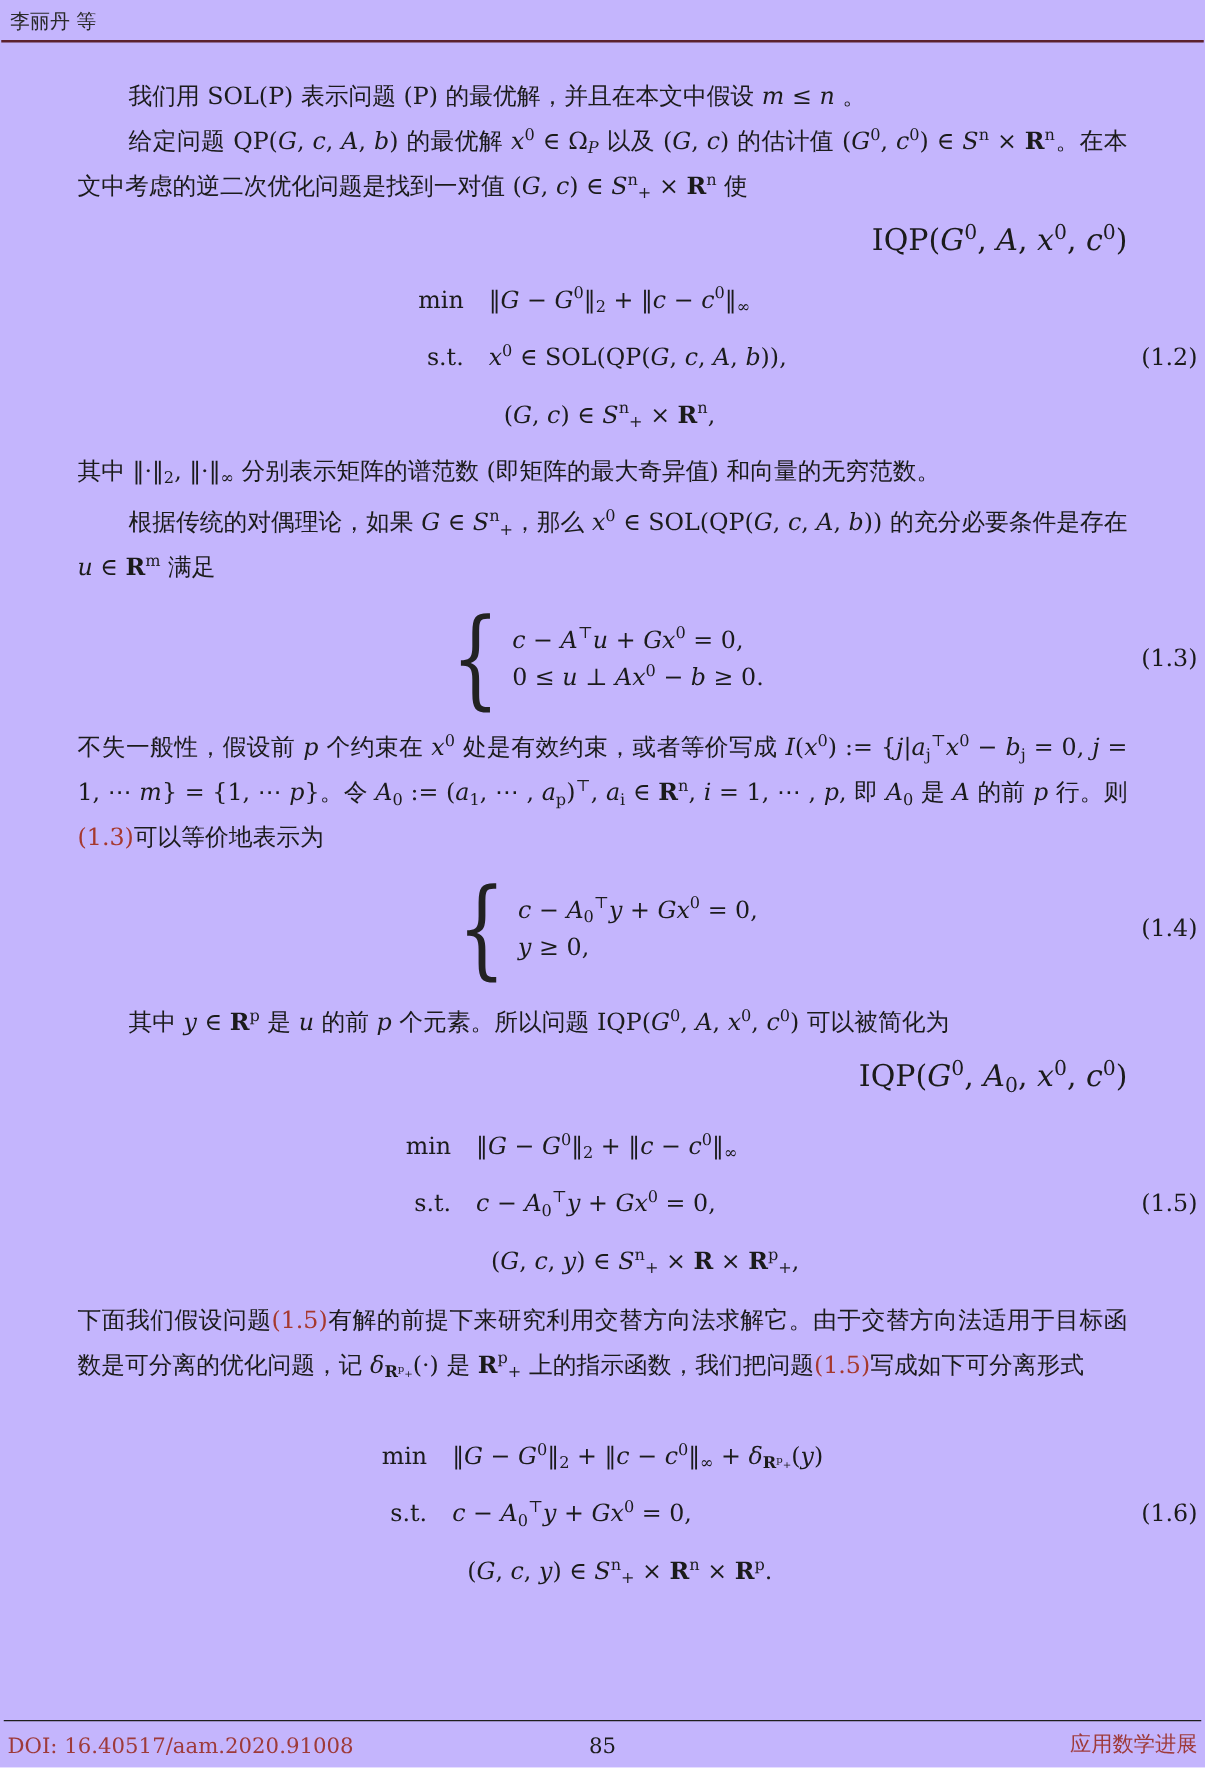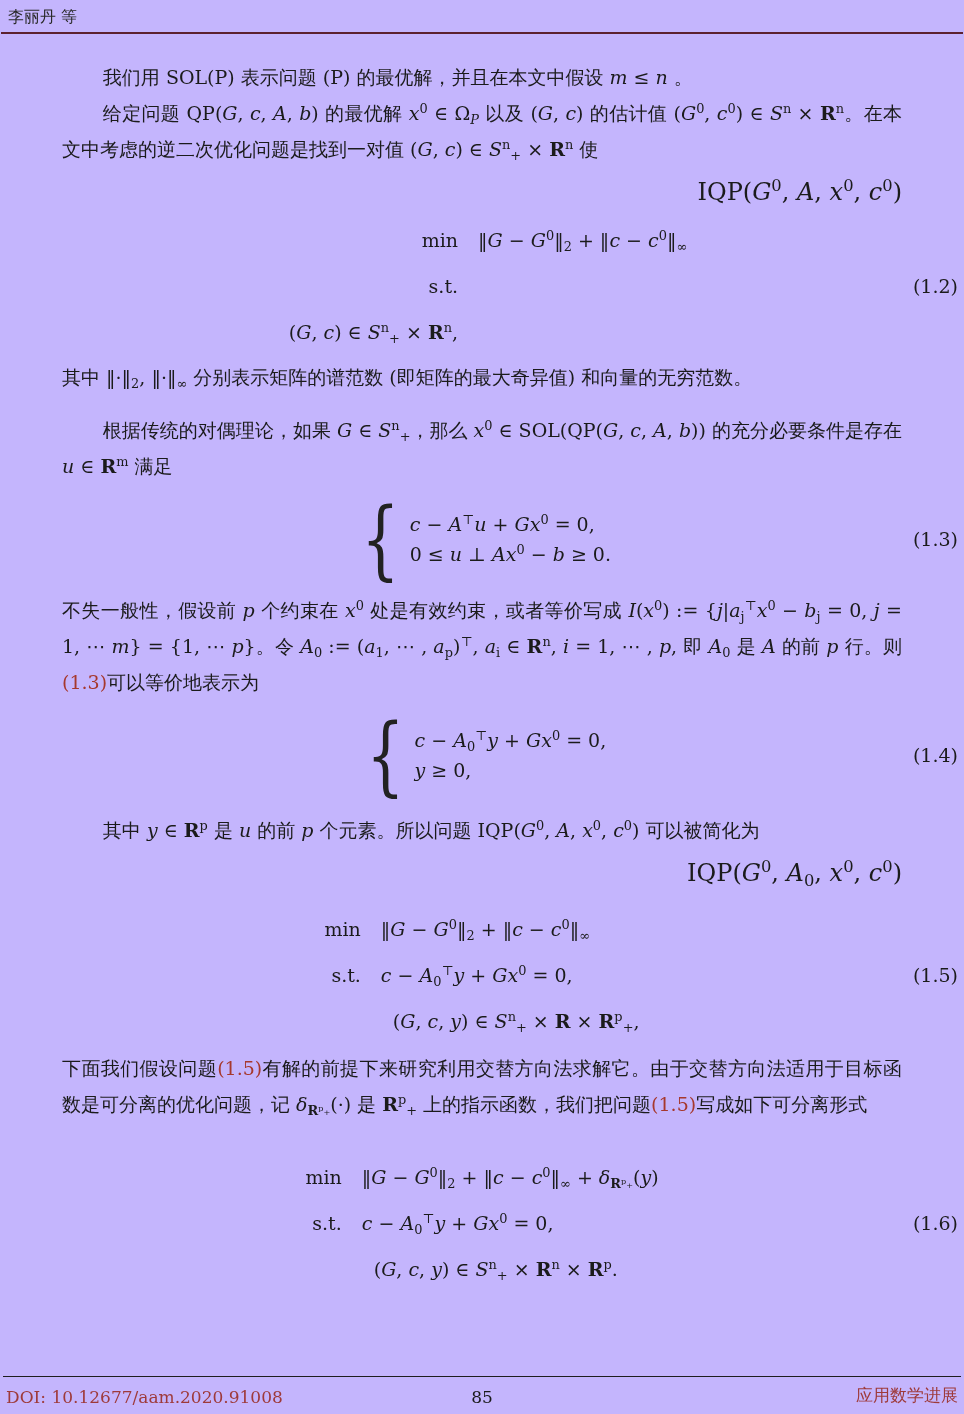--- a/index.html
+++ b/index.html
@@ -54,21 +54,21 @@
     font-family:"DejaVu Serif",serif;font-size:86px;font-weight:200;
     line-height:1;transform:scaleX(0.7);transform-origin:center;
     display:inline-block;margin-right:2px;color:#222;
   }
   .brace-lines{display:flex;flex-direction:column;font-size:19px;line-height:30px;}
   .eq13{margin:12px 0 10px 0;}
   .eq14{margin:12px 0 14px 0;}
   .eq15{margin:26px 0 14px 0;}
   .eq16{margin:40px 0 16px 0;}
   .p4{margin-top:2px;}
-  .p5{margin-top:17px;}
+  .p5{margin-top:5px;}
   .p7{margin-top:14px;}
   .p9{margin-top:18px;}
   
   .bottom-rule{position:absolute;left:3px;right:3px;bottom:37px;height:1px;background:#1e1e1e;}
   .page-footer{position:absolute;left:6px;right:6px;bottom:7px;height:24px;font-size:17px;}
   .doi{position:absolute;left:0;bottom:0;color:var(--footer-link-red);text-decoration:none;}
   .pagenum{position:absolute;left:50%;transform:translateX(-50%);bottom:0;color:#1b1b1b;}
   .journal{position:absolute;right:0;bottom:0;color:var(--footer-link-red);text-decoration:none;}
 </style>
 </head>
@@ -87,20 +87,21 @@
 
     <p class="para indent mathtext">给定问题 QP(<i>G</i>, <i>c</i>, <i>A</i>, <i>b</i>) 的最优解 <i>x</i><sup>0</sup> ∈ Ω<sub><i>P</i></sub> 以及 (<i>G</i>, <i>c</i>) 的估计值 (<i>G</i><sup>0</sup>, <i>c</i><sup>0</sup>) ∈ <i>S</i><sup>n</sup> × <b>R</b><sup>n</sup>。在本文中考虑的逆二次优化问题是找到一对值 (<i>G</i>, <i>c</i>) ∈ <i>S</i><sup>n</sup><sub>+</sub> × <b>R</b><sup>n</sup> 使</p>
 
     <div class="inline-math-line pad-indent mathtext">IQP(<i>G</i><sup>0</sup>, <i>A</i>, <i>x</i><sup>0</sup>, <i>c</i><sup>0</sup>)</div>
 
     <div class="eq-block">
       <div class="eq-grid">
         <span class="eq-kw">min</span>
         <span class="eq-body mathtext">‖<i>G</i> − <i>G</i><sup>0</sup>‖<sub>2</sub> + ‖<i>c</i> − <i>c</i><sup>0</sup>‖<sub>∞</sub></span>
         <span class="eq-kw">s.t.</span>
+        <span class="eq-body mathtext"><i>x</i><sup>0</sup> ∈ SOL(QP(<i>G</i>, <i>c</i>, <i>A</i>, <i>b</i>)),</span>
         <span class="eq-kw"></span>
         <span class="eq-body mathtext c2">(<i>G</i>, <i>c</i>) ∈ <i>S</i><sup>n</sup><sub>+</sub> × <b>R</b><sup>n</sup>,</span>
       </div>
       <span class="eq-label">(1.2)</span>
     </div>
 
     <p class="para p4 mathtext">其中 ‖·‖<sub>2</sub>, ‖·‖<sub>∞</sub> 分别表示矩阵的谱范数 (即矩阵的最大奇异值) 和向量的无穷范数。</p>
 
     <p class="para indent p5 mathtext">根据传统的对偶理论，如果 <i>G</i> ∈ <i>S</i><sup>n</sup><sub>+</sub>，那么 <i>x</i><sup>0</sup> ∈ SOL(QP(<i>G</i>, <i>c</i>, <i>A</i>, <i>b</i>)) 的充分必要条件是存在 <i>u</i> ∈ <b>R</b><sup>m</sup> 满足</p>
 
@@ -156,18 +157,18 @@
         <span class="eq-body mathtext c2">(<i>G</i>, <i>c</i>, <i>y</i>) ∈ <i>S</i><sup>n</sup><sub>+</sub> × <b>R</b><sup>n</sup> × <b>R</b><sup>p</sup>.</span>
       </div>
       <span class="eq-label">(1.6)</span>
     </div>
 
 
   </div>
 
   <div class="bottom-rule"></div>
   <div class="page-footer">
-    <a class="doi">DOI: 10.12677/aam.2020.91008</a>
+    <a class="doi">DOI: 16.40517/aam.2020.91008</a>
     <span class="pagenum">85</span>
     <a class="journal">应用数学进展</a>
   </div>
 
 </div>
 
 </body></html>

